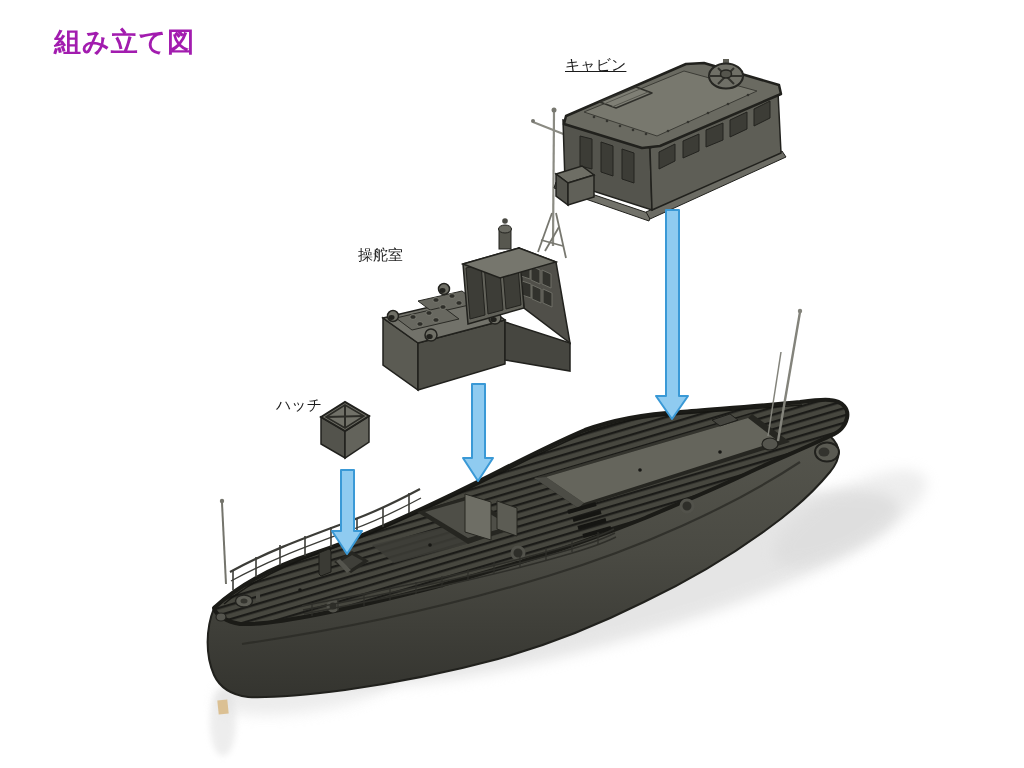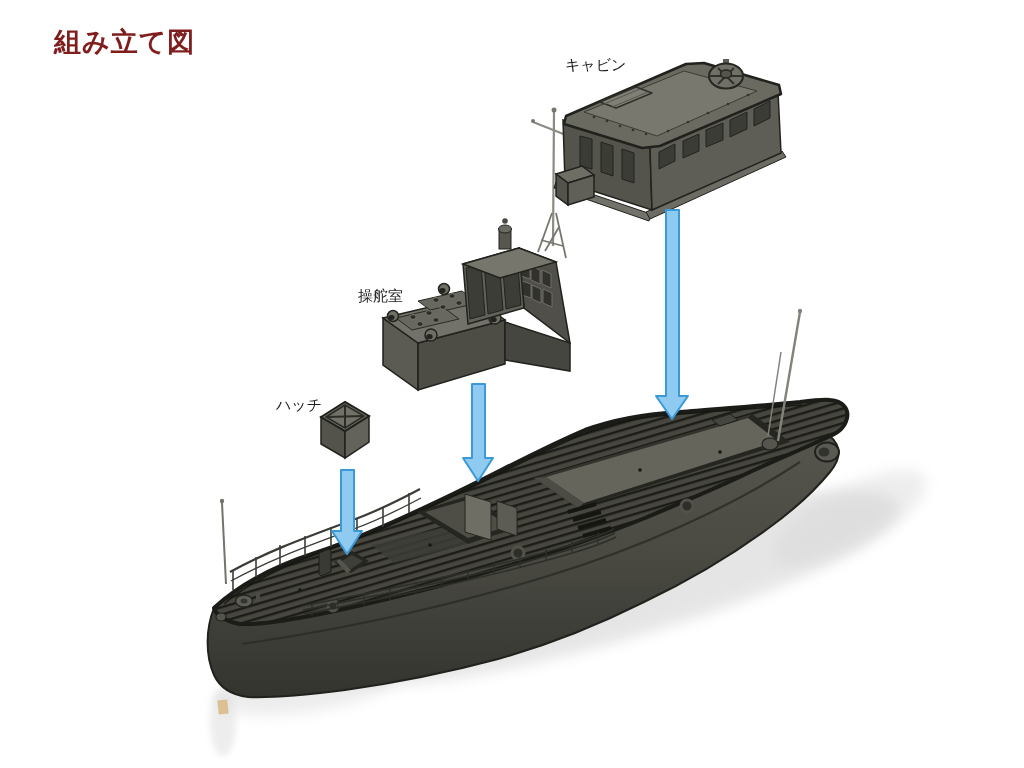--- a/index.html
+++ b/index.html
@@ -1,23 +1,23 @@
 <!DOCTYPE html>
 <html><head>
 <meta charset="utf-8">
 <style>
   html,body{margin:0;padding:0;background:#ffffff;}
   .stage{position:relative;width:1024px;height:768px;background:#ffffff;overflow:hidden;
          font-family:"Liberation Sans","DejaVu Sans",sans-serif;}
   .stage svg{position:absolute;left:0;top:0;}
-  .title{position:absolute;left:54px;top:24px;font-size:27px;font-weight:bold;color:#7f1d1d;
+  .title{position:absolute;left:54px;top:24px;font-size:27px;font-weight:bold;color:#a21caf;
          letter-spacing:1px;white-space:nowrap;}
   .part-label{position:absolute;font-size:15px;color:#1c1c1c;white-space:nowrap;}
-  #lbl-cabin{left:565px;top:56px;}
-  #lbl-wheelhouse{left:358px;top:246px;margin-top:41px;}
+  #lbl-cabin{left:565px;top:56px;text-decoration:underline;}
+  #lbl-wheelhouse{left:358px;top:246px;}
   #lbl-hatch{left:276px;top:396px;}
 </style>
 </head>
 <body>
 
 <div class="stage">
 
   <svg width="1024" height="768" viewBox="0 0 1024 768">
     <defs>
       <pattern id="planks" width="9" height="7" patternUnits="userSpaceOnUse" patternTransform="rotate(-16.5)">

